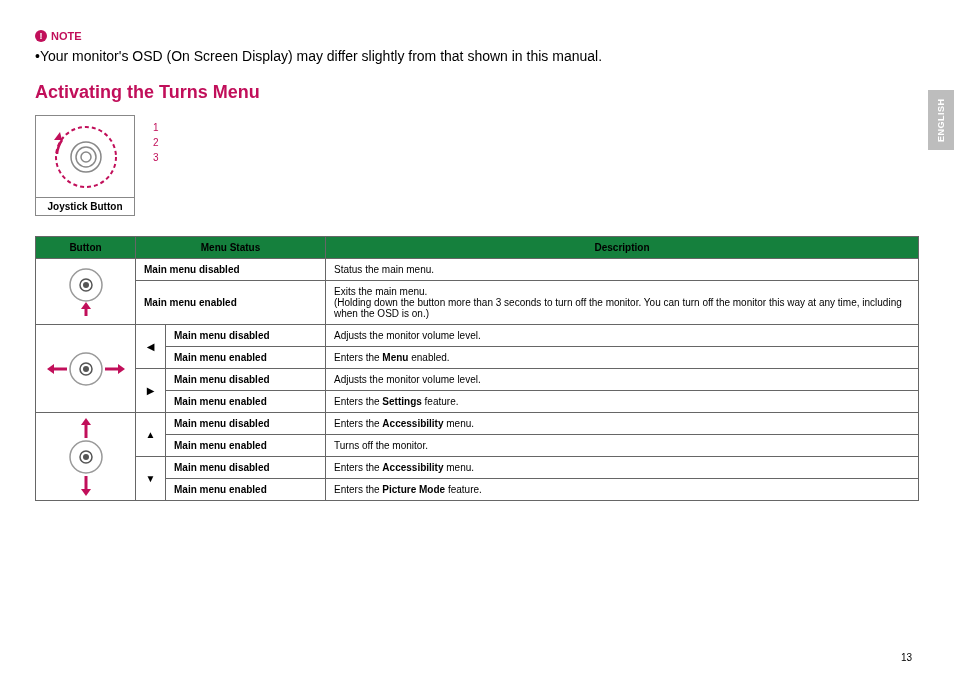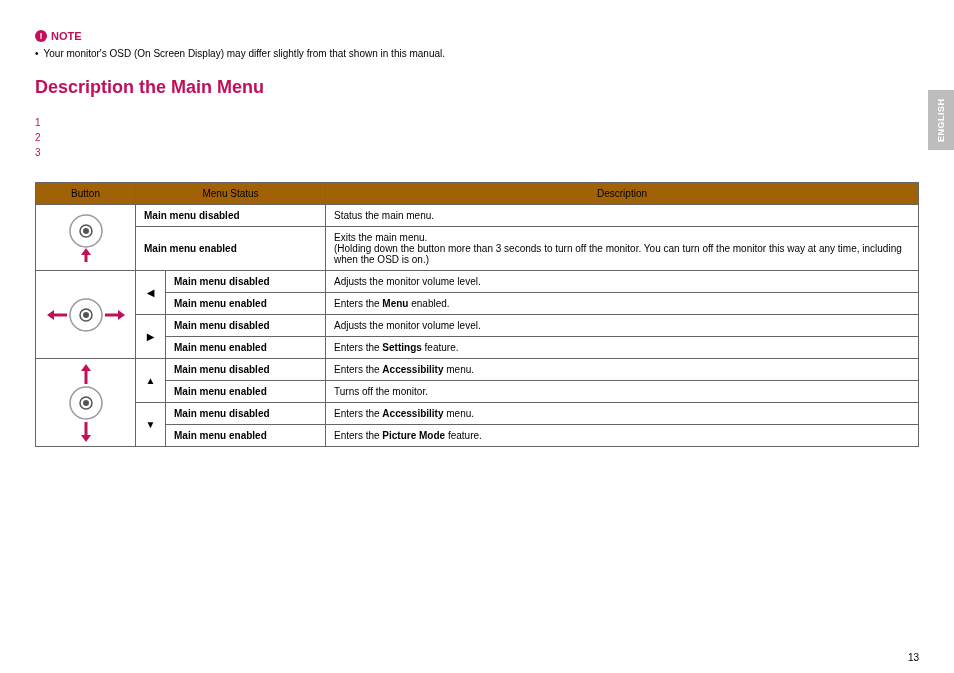--- a/index.html
+++ b/index.html
@@ -2,60 +2,73 @@
 <html><head>
 <meta charset="utf-8">
 <style>
   html, body { margin:0; padding:0; background:#fff; font-family:"Helvetica Neue", Arial, sans-serif; font-size:11px; color:#000; }
   .page { width:954px; height:673px; position:relative; box-sizing:border-box; padding:30px 35px 0 35px; }
   .lang-tab { position:absolute; right:0; top:90px; width:26px; height:60px; background:#bdbdbd; color:#fff; writing-mode:vertical-rl; transform:rotate(180deg); font-size:9px; font-weight:800; display:flex; align-items:center; justify-content:center; letter-spacing:0.5px; }
   h1 { margin:0 0 18px 0; font-size:26px; font-weight:900; letter-spacing:-0.5px; }
   .note-head { font-size:11px; font-weight:800; color:#c10f5a; display:flex; align-items:center; gap:4px; margin-bottom:6px; }
   .note-head .icon { display:inline-block; width:12px; height:12px; border-radius:6px; background:#c10f5a; color:#fff; font-size:9px; text-align:center; line-height:12px; font-weight:900; }
   .note-list { margin:0 0 18px 0; padding:0; list-style:none; }
-  .note-list li { margin:0 0 4px 0; font-size:10px; display:flex; gap:5px; }
+  .note-list li { margin:0 0 4px 0; font-size:14px; display:flex; }
   .note-list li .dot::before { content:"•"; color:#000; }
   h2 { margin:6px 0 12px 0; font-size:18px; font-weight:800; color:#c10f5a; }
   .activate { display:flex; gap:18px; margin-bottom:20px; }
   .joy-box { width:100px; }
   .joy-illus { width:100px; height:82px; border:1px solid #888; box-sizing:border-box; position:relative; border-bottom:none; }
   .joy-caption { border:1px solid #888; text-align:center; padding:3px 0; font-size:10px; font-weight:800; }
   .steps { flex:1; padding-top:7px; }
   .steps div { display:flex; gap:8px; margin-bottom:4px; font-size:10px; }
   .steps .num { color:#c10f5a; font-weight:400; width:8px; }
   table { border-collapse:collapse; width:100%; }
   th, td { border:1px solid #666; font-size:10px; text-align:left; vertical-align:middle; padding:5px 8px; }
-  th { background:#a16207; font-weight:400; text-align:center; }
+  th { background:#15803d; font-weight:700; text-align:center; }
   td.bold { font-weight:800; padding-left:8px; }
   td.arrow { text-align:center; width:24px; padding:2px; }
   td.button-cell { text-align:center; width:95px; position:relative; padding:0; }
-  .pageno { position:absolute; bottom:10px; right:35px; font-size:10px;margin-top:23px; }
+  .pageno { position:absolute; bottom:10px; right:42px; font-size:10px;margin-top:23px; }
   .knob-svg { display:block; margin:0 auto; }
 </style>
 </head>
 <body>
 
 <div class="page">
   <div class="lang-tab">ENGLISH</div>
 
 
   <div class="note-head">
     <span class="icon">!</span>
     <span>NOTE</span>
   </div>
   <ul class="note-list">
     <li>
         <span class="dot"></span>
         <span>Your monitor's OSD (On Screen Display) may differ slightly from that shown in this manual.</span>
       </li>
   </ul>
 
-  <h2>Description the Main Menu</h2>
+  <h2>Activating the Turns Menu</h2>
 
   <div class="activate">
+    <div class="joy-box">
+      <div class="joy-illus">
+        <svg width="100" height="82" viewBox="0 0 100 82">
+          <circle cx="50" cy="41" r="30" fill="none" stroke="#c10f5a" stroke-width="2" stroke-dasharray="4 3"></circle>
+          <circle cx="50" cy="41" r="15" fill="none" stroke="#888" stroke-width="1.5"></circle>
+          <circle cx="50" cy="41" r="10" fill="none" stroke="#888" stroke-width="1.5"></circle>
+          <circle cx="50" cy="41" r="5" fill="none" stroke="#888" stroke-width="1.5"></circle>
+          <path d="M 26 24 A 30 30 0 0 0 21 38" fill="none" stroke="#c10f5a" stroke-width="2.5"></path>
+          <polygon points="26,24 18,24 24,16" fill="#c10f5a"></polygon>
+        </svg>
+      </div>
+      <div class="joy-caption">Joystick Button</div>
+    </div>
     <div class="steps">
       <div>
           <span class="num">1</span>
         </div>
       <div>
           <span class="num">2</span>
         </div>
       <div>
           <span class="num">3</span>
         </div>

